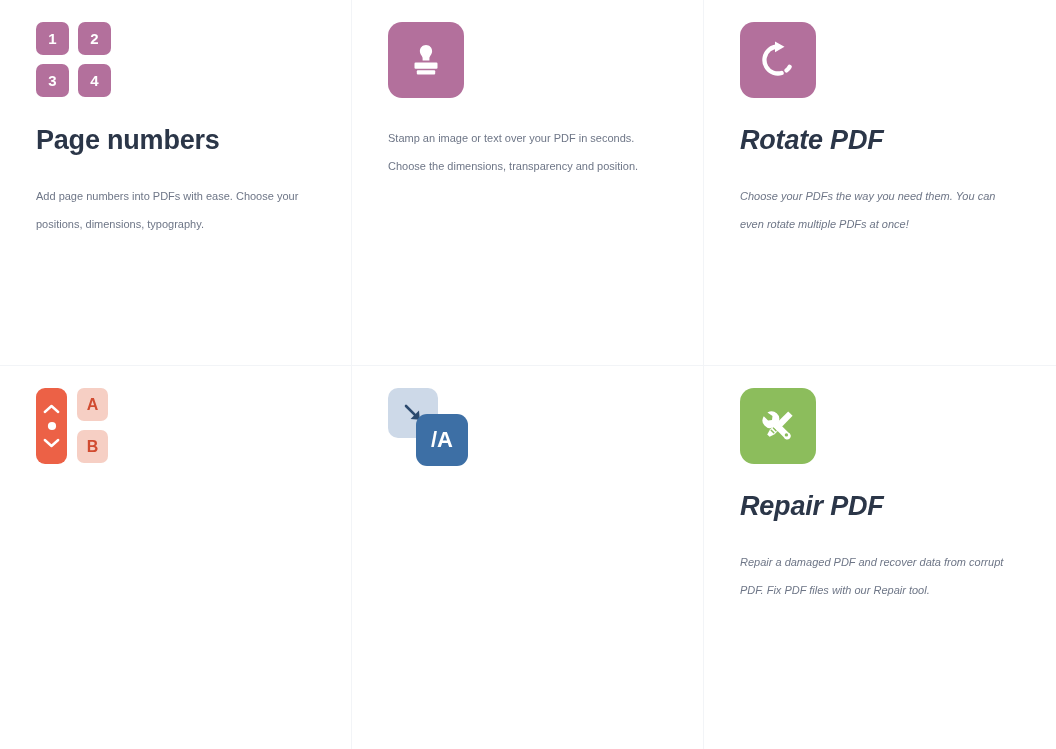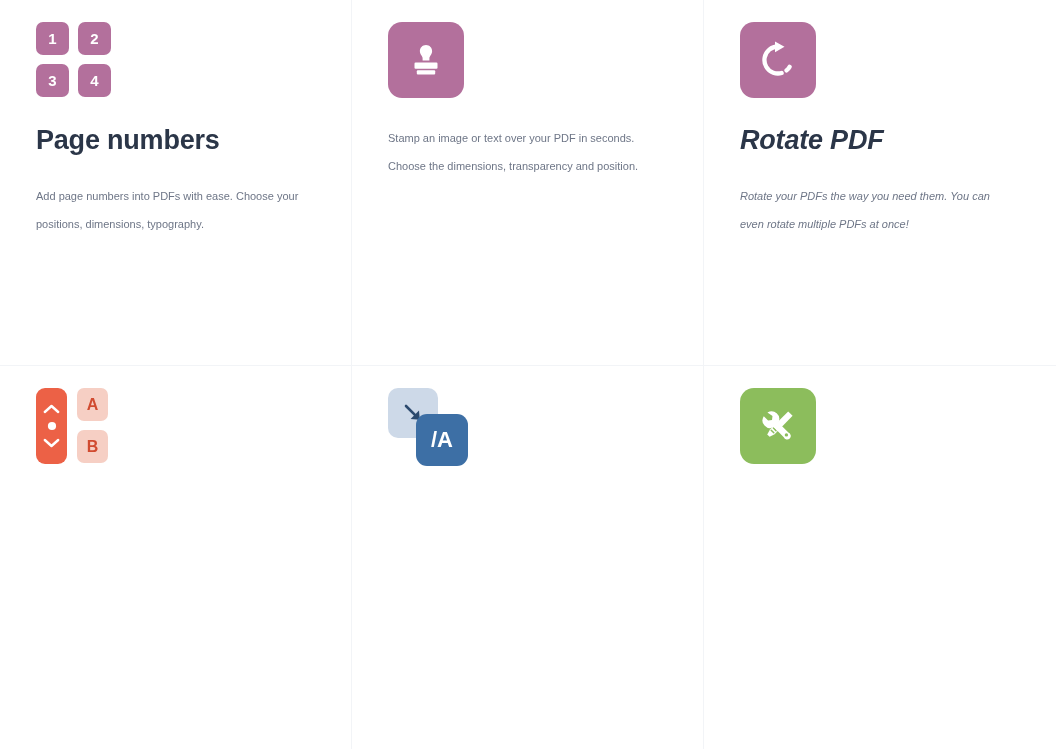--- a/index.html
+++ b/index.html
@@ -200,21 +200,21 @@
   <div class="tool-card col-3 row-1">
     <div class="tool-icon">
       <div class="tile tile-purple">
         <svg width="46" height="46" viewBox="0 0 46 46" aria-hidden="true">
           <path d="M23 9.5 A13.5 13.5 0 1 0 34.6 29.8" fill="none" stroke="#ffffff" stroke-width="4.3" stroke-linecap="round" stroke-dasharray="46 5.5 5.5 5.5 5.5 5.5"></path>
           <path d="M20 4.5 L29.5 9.8 L20 15.2 Z" fill="#ffffff"></path>
         </svg>
       </div>
     </div>
     <h3 class="tool-title">Rotate PDF</h3>
-    <p class="tool-desc">Rotate your PDFs the way you need them. You can even rotate multiple PDFs at once!</p>
+    <p class="tool-desc">Choose your PDFs the way you need them. You can even rotate multiple PDFs at once!</p>
   </div>
 
   <div class="tool-card col-1 row-2">
     <div class="tool-icon">
       <div class="organize-icon">
         <div class="organize-bar">
           <svg width="17" height="10" viewBox="0 0 17 10" aria-hidden="true">
             <path d="M1.8 8 L8.5 2 L15.2 8" fill="none" stroke="#ffffff" stroke-width="2.4" stroke-linecap="round" stroke-linejoin="round"></path>
           </svg>
           <svg width="10" height="10" viewBox="0 0 10 10" aria-hidden="true">
@@ -254,15 +254,17 @@
           <path d="M33.2 8.4 L37.6 12.8 L19.6 31.2 L14.6 33.8 L12.2 31.4 L15 26.4 Z" fill="#ffffff"></path>
           <path d="M16.2 27.2 L18.8 29.8" stroke="#8cbd5c" stroke-width="1.5" stroke-linecap="round"></path>
           <path d="M18.4 25 L21 27.6" stroke="#8cbd5c" stroke-width="1.5" stroke-linecap="round"></path>
           <path d="M20.6 22.8 L23.2 25.4" stroke="#8cbd5c" stroke-width="1.5" stroke-linecap="round"></path>
 
           <path d="M12.4 9.6 a7.6 7.6 0 0 1 10.9 9.9 L33.4 29.6 a3.6 3.6 0 1 1 -4.6 4.6 L18.7 24.1 A7.6 7.6 0 0 1 8.8 13.2 l4.3 4.3 3.9 -0.5 0.5 -3.9 Z" fill="#ffffff"></path>
           <circle cx="31.4" cy="31.9" r="1.7" fill="#8cbd5c"></circle>
         </svg>
       </div>
     </div>
+    <h3 class="tool-title">Repair PDF</h3>
+    <p class="tool-desc">Repair a damaged PDF and recover data from corrupt PDF. Fix PDF files with our Repair tool.</p>
   </div>
 
 </div>
 
 </body></html>

